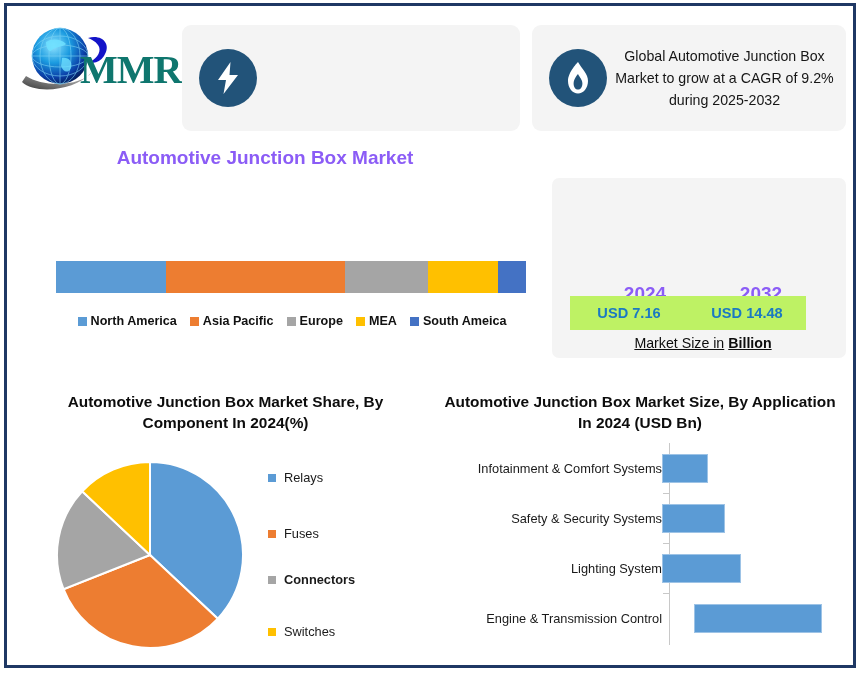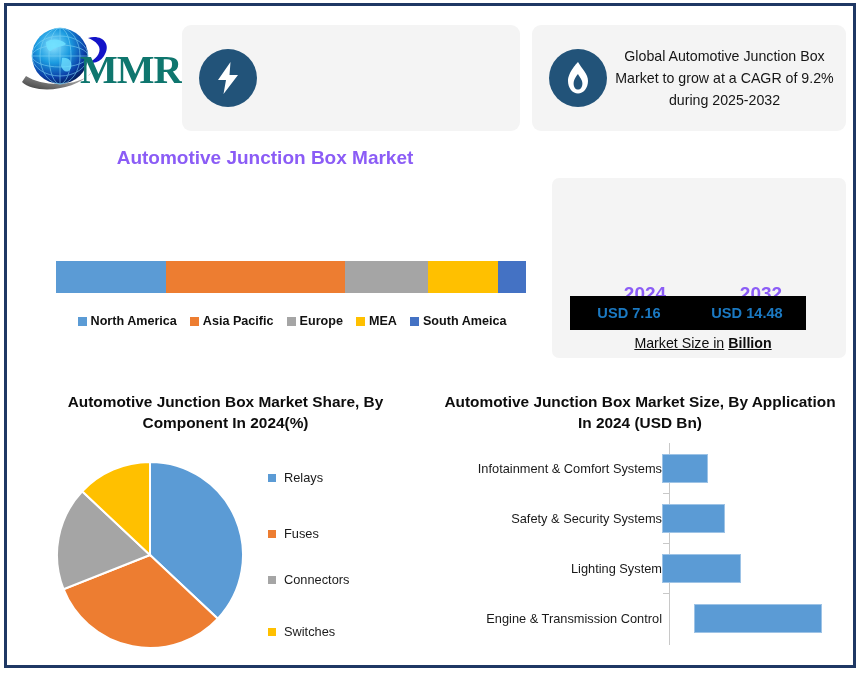--- a/index.html
+++ b/index.html
@@ -160,21 +160,21 @@
     text-align: center;
     margin-top: 21px;
   }
   #year-2024 { left: 50px; width: 86px; }
   #year-2032 { left: 166px; width: 86px; }
 
   .size-chip {
     position: absolute;
     top: 118px;
     height: 34px;
-    background: #000000;
+    background: #bef264;
     display: flex;
     align-items: center;
     justify-content: center;
     font-size: 14.6px;
     font-weight: bold;
     color: #1B79C2;
   }
   #chip-2024 { left: 18px; width: 118px; }
   #chip-2032 { left: 136px; width: 118px; }
 
@@ -395,21 +395,21 @@
     </svg>
   <div class="pie-legend" id="pie-legend">
       <div class="pli" style="top: 4px;">
         <span class="sw" style="background: rgb(91, 155, 213);"></span>
         <span>Relays</span>
       </div>
       <div class="pli" style="top: 60px; text-align: center;">
         <span class="sw" style="background: rgb(237, 125, 49);"></span>
         <span>Fuses</span>
       </div>
-      <div class="pli" style="top: 106px;">
+      <div class="pli" style="top: 106px; font-weight: bold;">
         <span class="sw" style="background: rgb(165, 165, 165);"></span>
         <span>Connectors</span>
       </div>
       <div class="pli" style="top: 158px;">
         <span class="sw" style="background: rgb(255, 192, 0);"></span>
         <span>Switches</span>
       </div>
     </div>
 
   <div class="hbar-title">Automotive Junction Box Market Size, By Application In 2024 (USD Bn)</div>

